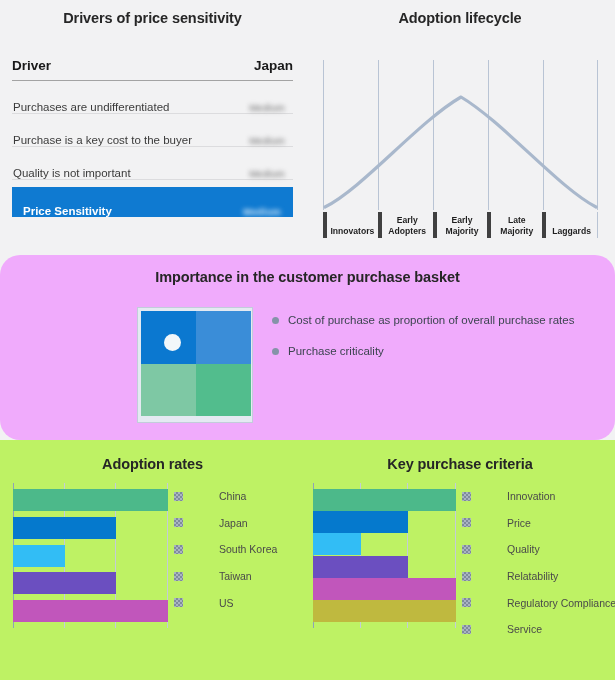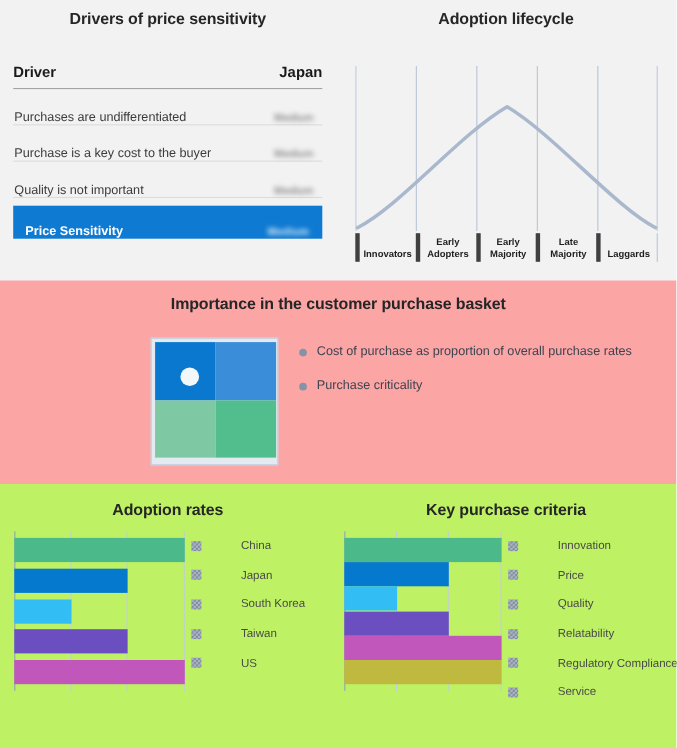--- a/index.html
+++ b/index.html
@@ -374,21 +374,21 @@
           <span>Majority</span>
         </div>
         <div class="lc-seg">
           <span></span>
           <span>Laggards</span>
         </div>
       </div>
     </div>
   </div>
 
-  <div class="band-mid" style="background: #fca5a5;">
+  <div class="band-mid" style="background: #f0abfc; border-radius: 20px;">
     <div class="panel-title">Importance in the customer purchase basket</div>
 
     <div class="matrix-wrap">
       <div class="matrix">
         <div class="q-tl" style="background: rgb(11, 120, 208);"></div>
         <div class="q-tr" style="background: rgb(58, 141, 216);"></div>
         <div class="q-bl" style="background: rgb(126, 200, 164);"></div>
         <div class="q-br" style="background: rgb(82, 189, 141);"></div>
         <div class="matrix-dot" style="background: rgb(242, 247, 250);"></div>
       </div>

